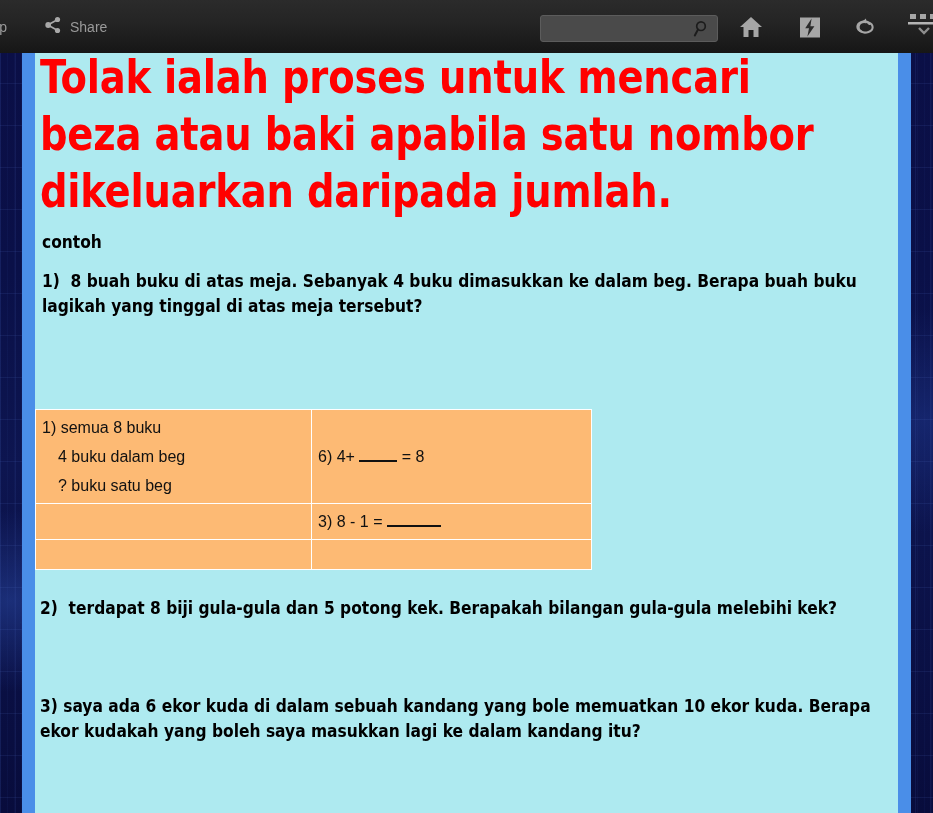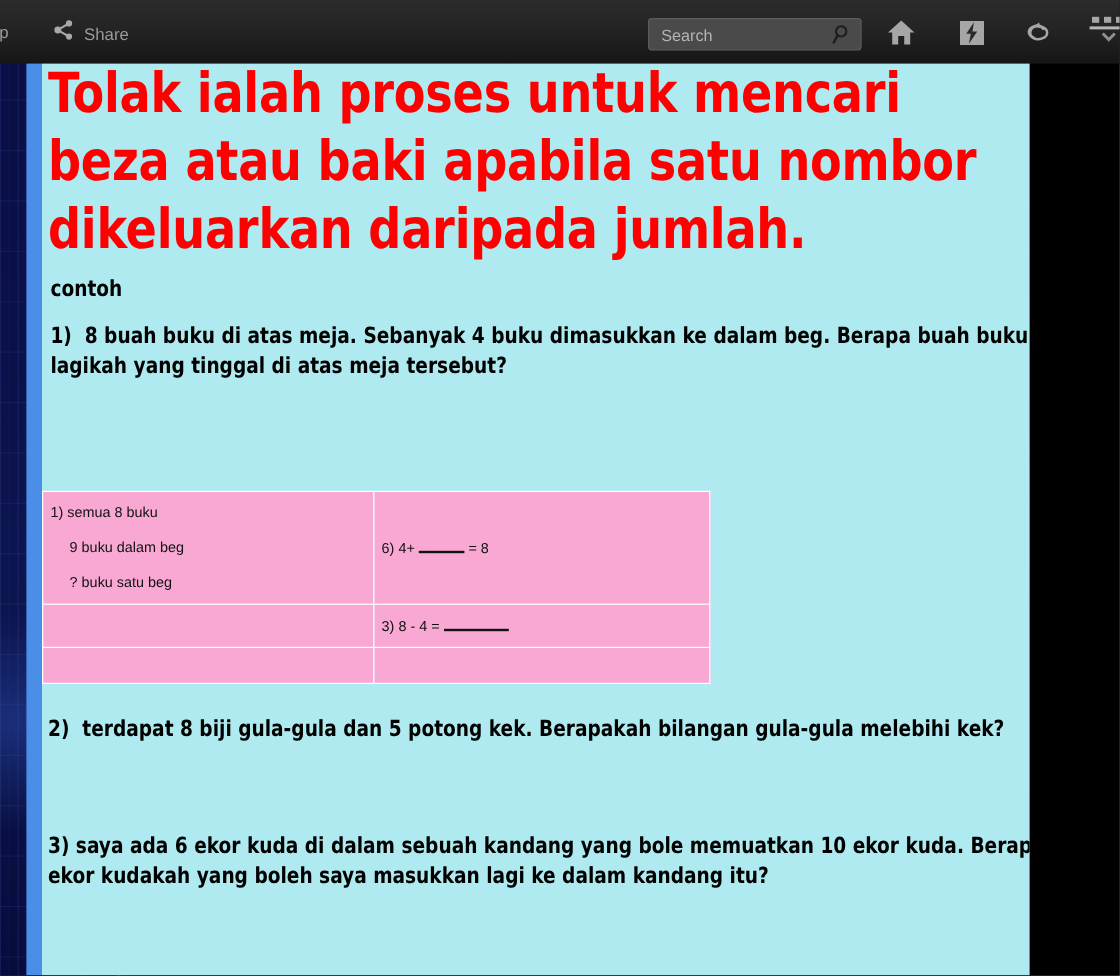--- a/index.html
+++ b/index.html
@@ -89,21 +89,21 @@
   }
   #ic-home   { left: 736px; }
   #ic-flash  { left: 795px; }
   #ic-loop   { left: 850px; }
   #ic-more   { left: 906px; top: 11px; width: 36px; }
 
   
   #slide {
     position: absolute;
     left: 0; top: 41px;
-    width: 858px; height: 772px;
+    width: 933px; height: 772px;
     background:
       radial-gradient(ellipse 160px 130px at 10px 560px, rgba(40,70,160,.55), rgba(0,0,0,0) 70%),
       radial-gradient(ellipse 200px 160px at 925px 380px, rgba(30,55,140,.5), rgba(0,0,0,0) 70%),
       linear-gradient(180deg, #0b0f46 0%, #0a1048 30%, #0d1550 55%, #080c3c 100%);
     overflow: hidden;
   }
   
   #slide .mosaic {
     position: absolute;
     left: 0; top: 0; width: 933px; height: 772px;
@@ -186,24 +186,24 @@
     position: absolute;
     left: 0px; top: 368px;
     width: 530px;
     border-collapse: collapse;
     table-layout: fixed;
   }
   #facts-table td {
     border: 1px solid #ffffff;
     vertical-align: middle;
     font-family: "Liberation Sans", sans-serif;
-    font-size: 12px;
+    font-size: 16px;
     color: #111;
     padding: 3px 6px;
-    background: #f9a8d4;
+    background: #fdba74;
     margin-left: 38px;
   }
   #facts-table .col-a { width: 263px; }
   #facts-table .col-b { width: 267px; }
   .cell-lines { line-height: 29px; }
   .cell-lines .indent { padding-left: 16px; display: block; }
   .r1 { height: 92px; }
   .r2 { height: 36px; }
   .r3 { height: 30px; }
   .blank { display: inline-block; border-bottom: 2px solid #111; }
@@ -225,21 +225,20 @@
           <circle cx="13.5" cy="3.5" r="2.6" fill="#a8a8a8"></circle>
           <circle cx="4.2" cy="9" r="2.9" fill="#a8a8a8"></circle>
           <circle cx="13.5" cy="14.5" r="2.6" fill="#a8a8a8"></circle>
           <path d="M5.6 8 L12.4 4.2 M5.6 10 L12.4 13.8" stroke="#a8a8a8" stroke-width="1.7" fill="none"></path>
         </svg>
       </span>
       <span class="tb-share-label">Share</span>
     </div>
 
     <div id="search-box">
-      <input id="search-input" type="text" placeholder="Search" style="">
       <span class="search-ico">
         <svg width="17" height="18" viewBox="0 0 17 18">
           <circle cx="8" cy="6.2" r="4.3" stroke="#1c1c1c" stroke-width="1.7" fill="none"></circle>
           <path d="M5 9.6 L1.8 15.4" stroke="#1c1c1c" stroke-width="2" fill="none" stroke-linecap="round"></path>
         </svg>
       </span>
     </div>
 
     <div class="tb-icon" id="ic-home">
       <svg width="24" height="22" viewBox="0 0 24 22">
@@ -287,33 +286,33 @@
 
       <div class="bodytext" id="label-contoh">contoh</div>
 
       <div class="bodytext" id="q1">1)  8 buah buku di atas meja. Sebanyak 4 buku dimasukkan ke dalam beg. Berapa buah buku lagikah yang tinggal di atas meja tersebut?</div>
 
       <table id="facts-table">
         <tbody>
           <tr class="r1">
             <td class="col-a cell-lines">
               <span>1) semua 8 buku</span>
-              <span class="indent">9 buku dalam beg</span>
+              <span class="indent">4 buku dalam beg</span>
               <span class="indent">? buku satu beg</span>
             </td>
             <td class="col-b">
               <span>6) 4+</span>
               <span class="blank bl-3"></span>
               <span>= 8</span>
             </td>
           </tr>
           <tr class="r2">
             <td class="col-a"></td>
             <td class="col-b">
-              <span>3) 8 - 4 =</span>
+              <span>3) 8 - 1 =</span>
               <span class="blank bl-4"></span>
             </td>
           </tr>
           <tr class="r3">
             <td class="col-a"></td>
             <td class="col-b"></td>
           </tr>
         </tbody>
       </table>
 

